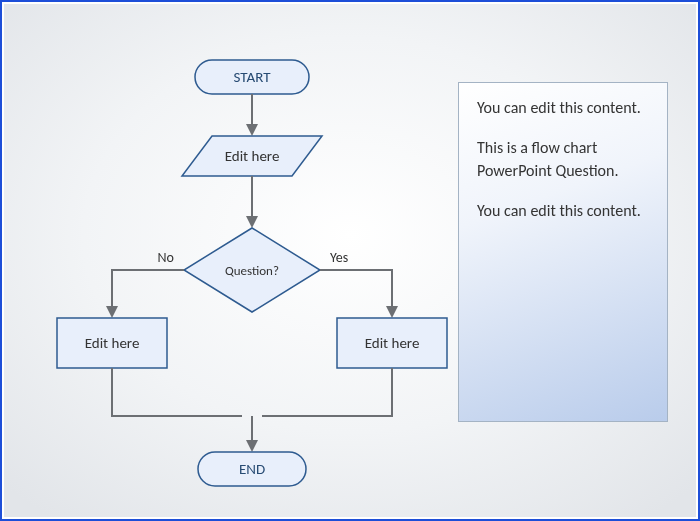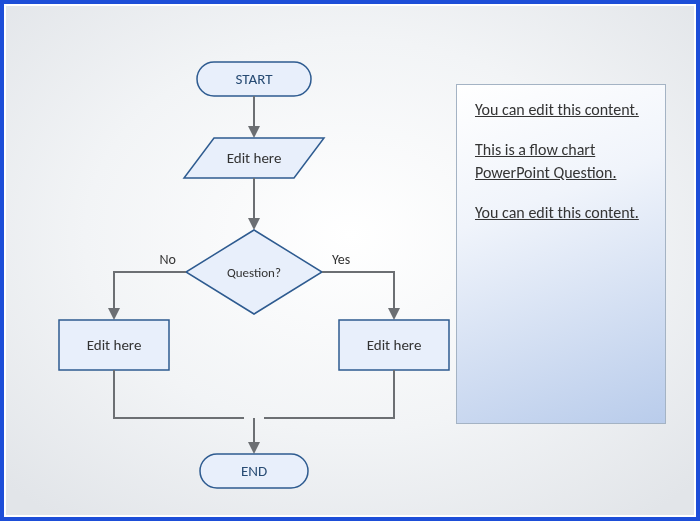--- a/index.html
+++ b/index.html
@@ -10,21 +10,21 @@
     background: #fff;
     font-family: "Calibri", "Segoe UI", Arial, sans-serif;
     font-size: 15px;
     color: #222;
     overflow: hidden;
   }
   .frame {
     box-sizing: border-box;
     width: 700px;
     height: 521px;
-    border: 4px solid #1d4ed8;
+    border: 2px solid #1d4ed8;
     position: relative;
   }
   .inner {
     position: absolute;
     inset: 2px;
     background: radial-gradient(ellipse 70% 70% at 50% 45%, #ffffff 0%, #f2f4f6 55%, #e2e5e9 100%);
   }
   svg.flow {
     position: absolute;
     left: 0; top: 0;
@@ -86,21 +86,20 @@
     box-sizing: border-box;
     padding: 14px 18px;
     background: linear-gradient(160deg, #ffffff 0%, #f0f4fb 35%, #b9cceb 100%);
     border: 1px solid #a4b3c4;
     color: #343434;
     font-size: 16px;
     line-height: 1.4;
   }
   .textbox p {
     margin: 0 0 18px 0;
-    text-decoration: underline;
   }
 </style>
 </head>
 <body>
 
 <div class="frame">
   <div class="inner"></div>
 
   <svg class="flow" viewBox="0 0 700 521">
 

